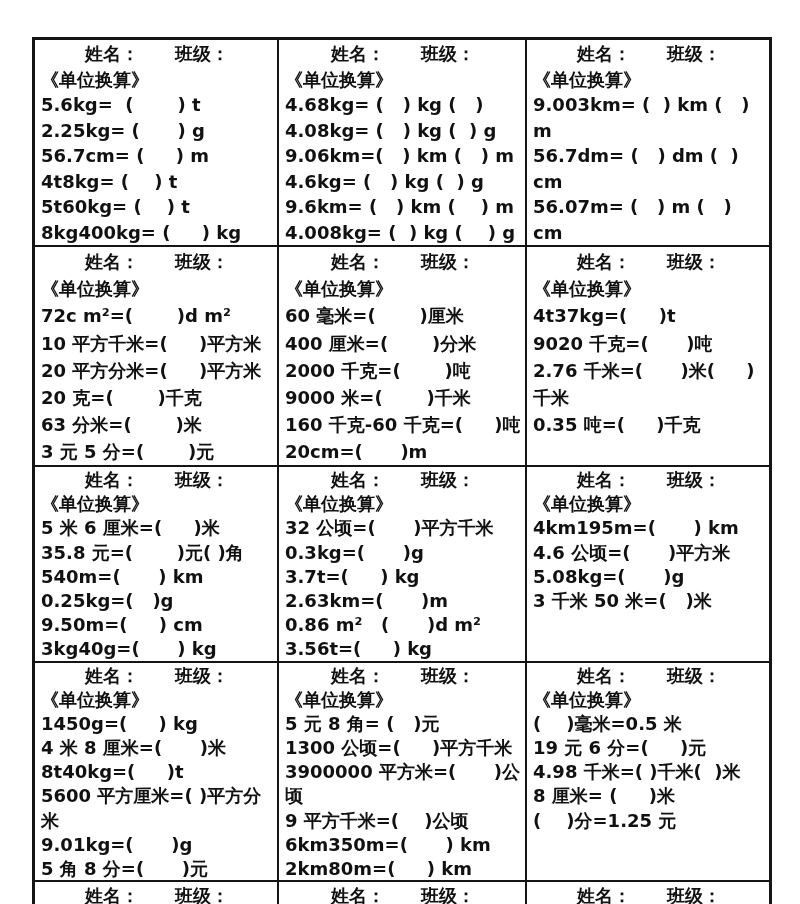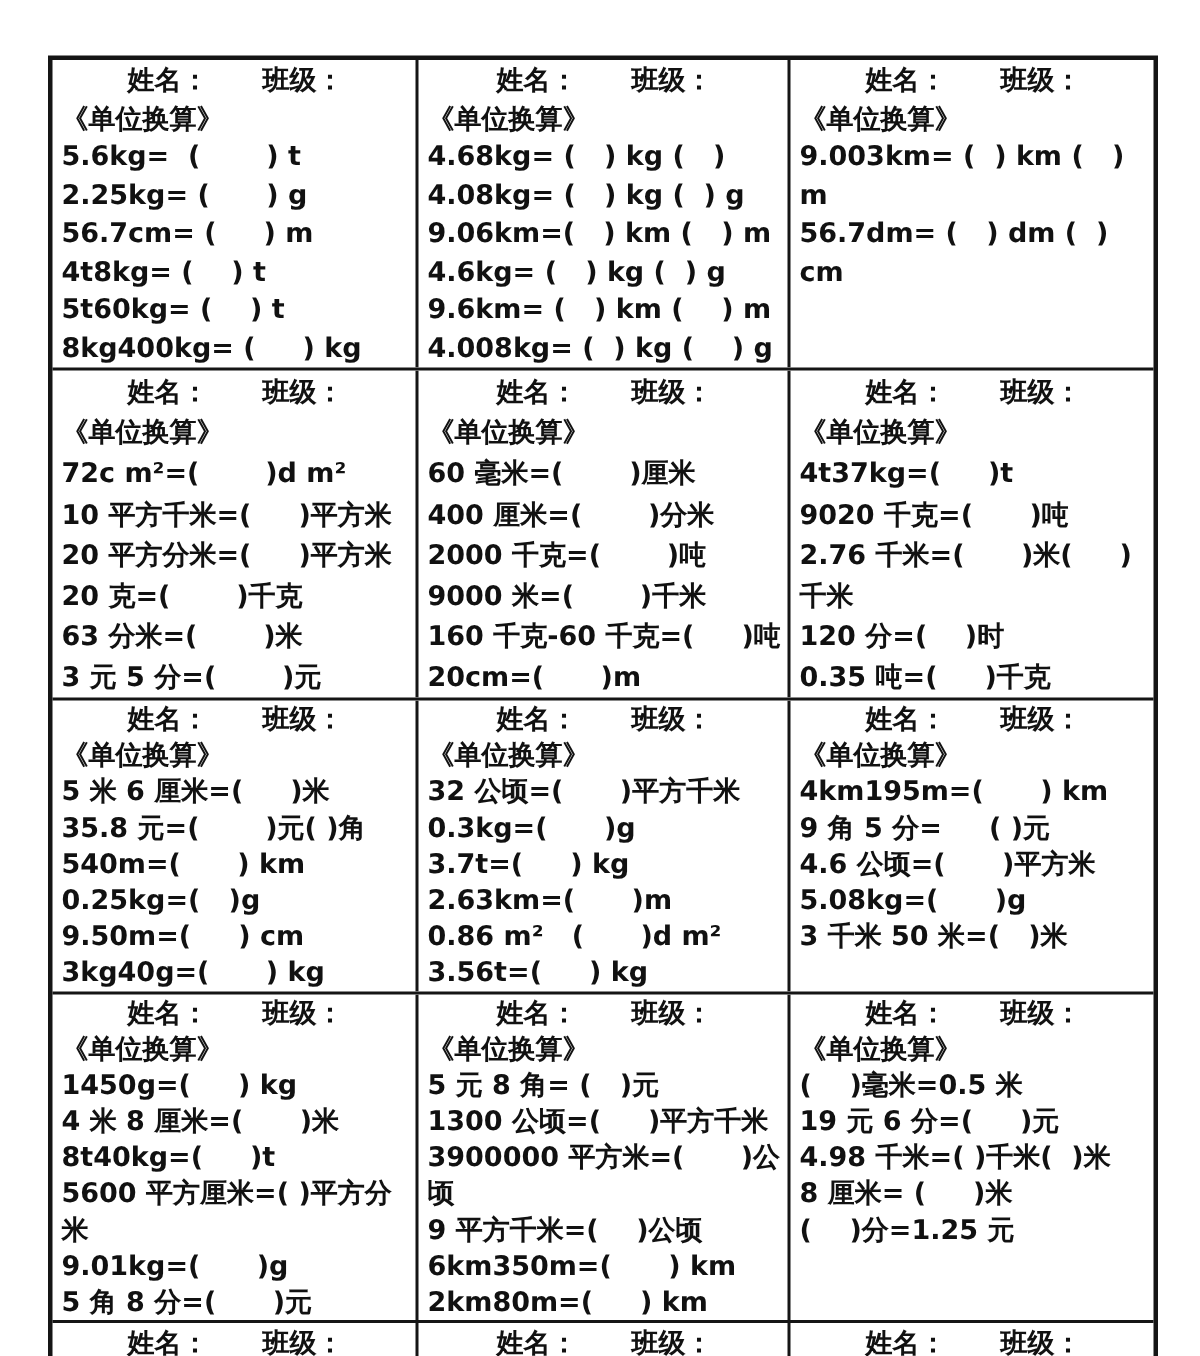--- a/index.html
+++ b/index.html
@@ -107,20 +107,21 @@
   </div>
         <div class="cell">
     <div class="cell-header">
       <span>姓名：</span>
       <span>班级：</span>
     </div>
     <div class="cell-title">《单位换算》</div>
     <div class="problems">
             <div class="problem">9.003km= (  ) km (   ) m</div>
             <div class="problem">56.7dm= (   ) dm (  ) cm</div>
+            <div class="problem">56.07m= (   ) m (   ) cm</div>
           </div>
   </div>
       </div>
       <div class="row row2">
         <div class="cell">
     <div class="cell-header">
       <span>姓名：</span>
       <span>班级：</span>
     </div>
     <div class="cell-title">《单位换算》</div>
@@ -151,21 +152,20 @@
         <div class="cell">
     <div class="cell-header">
       <span>姓名：</span>
       <span>班级：</span>
     </div>
     <div class="cell-title">《单位换算》</div>
     <div class="problems">
             <div class="problem">4t37kg=(     )t</div>
             <div class="problem">9020 千克=(      )吨</div>
             <div class="problem">2.76 千米=(      )米(     ) 千米</div>
-            <div class="problem">120 分=(    )时</div>
             <div class="problem">0.35 吨=(     )千克</div>
           </div>
   </div>
       </div>
       <div class="row row3">
         <div class="cell">
     <div class="cell-header">
       <span>姓名：</span>
       <span>班级：</span>
     </div>
@@ -195,21 +195,20 @@
           </div>
   </div>
         <div class="cell">
     <div class="cell-header">
       <span>姓名：</span>
       <span>班级：</span>
     </div>
     <div class="cell-title">《单位换算》</div>
     <div class="problems">
             <div class="problem">4km195m=(      ) km</div>
-            <div class="problem">9 角 5 分=     ( )元</div>
             <div class="problem">4.6 公顷=(      )平方米</div>
             <div class="problem">5.08kg=(      )g</div>
             <div class="problem">3 千米 50 米=(   )米</div>
           </div>
   </div>
       </div>
       <div class="row row4">
         <div class="cell">
     <div class="cell-header">
       <span>姓名：</span>

